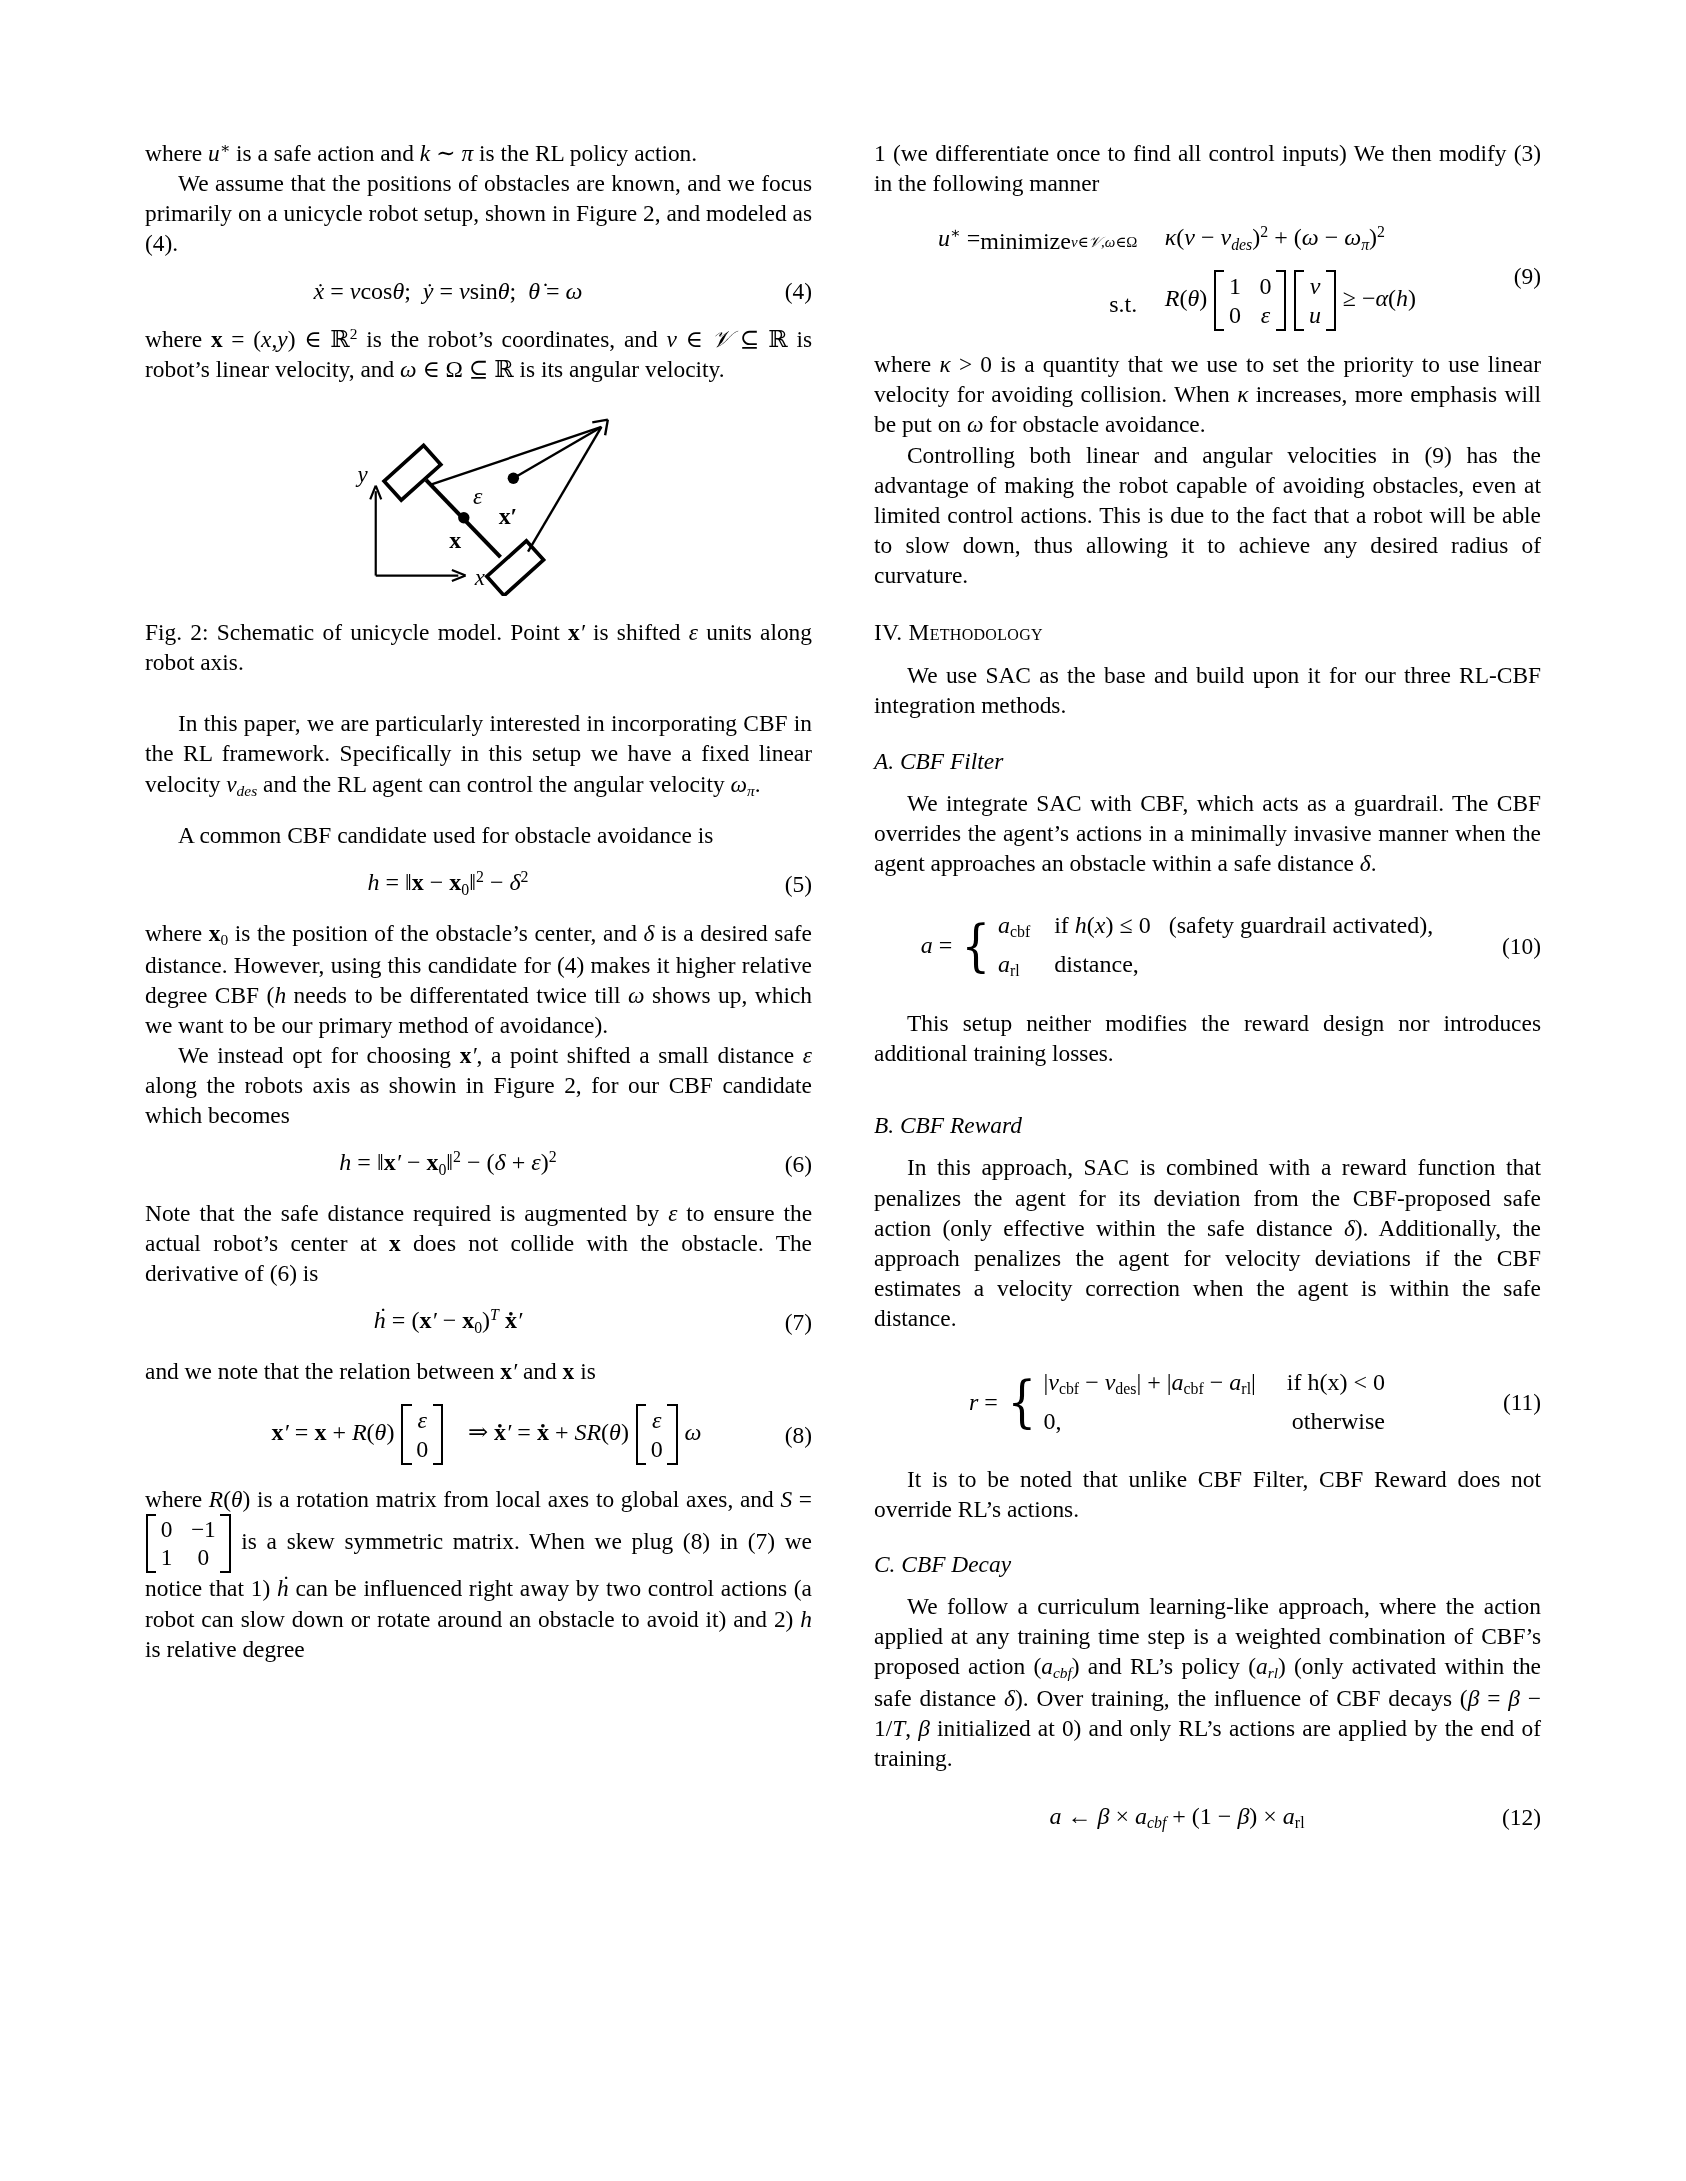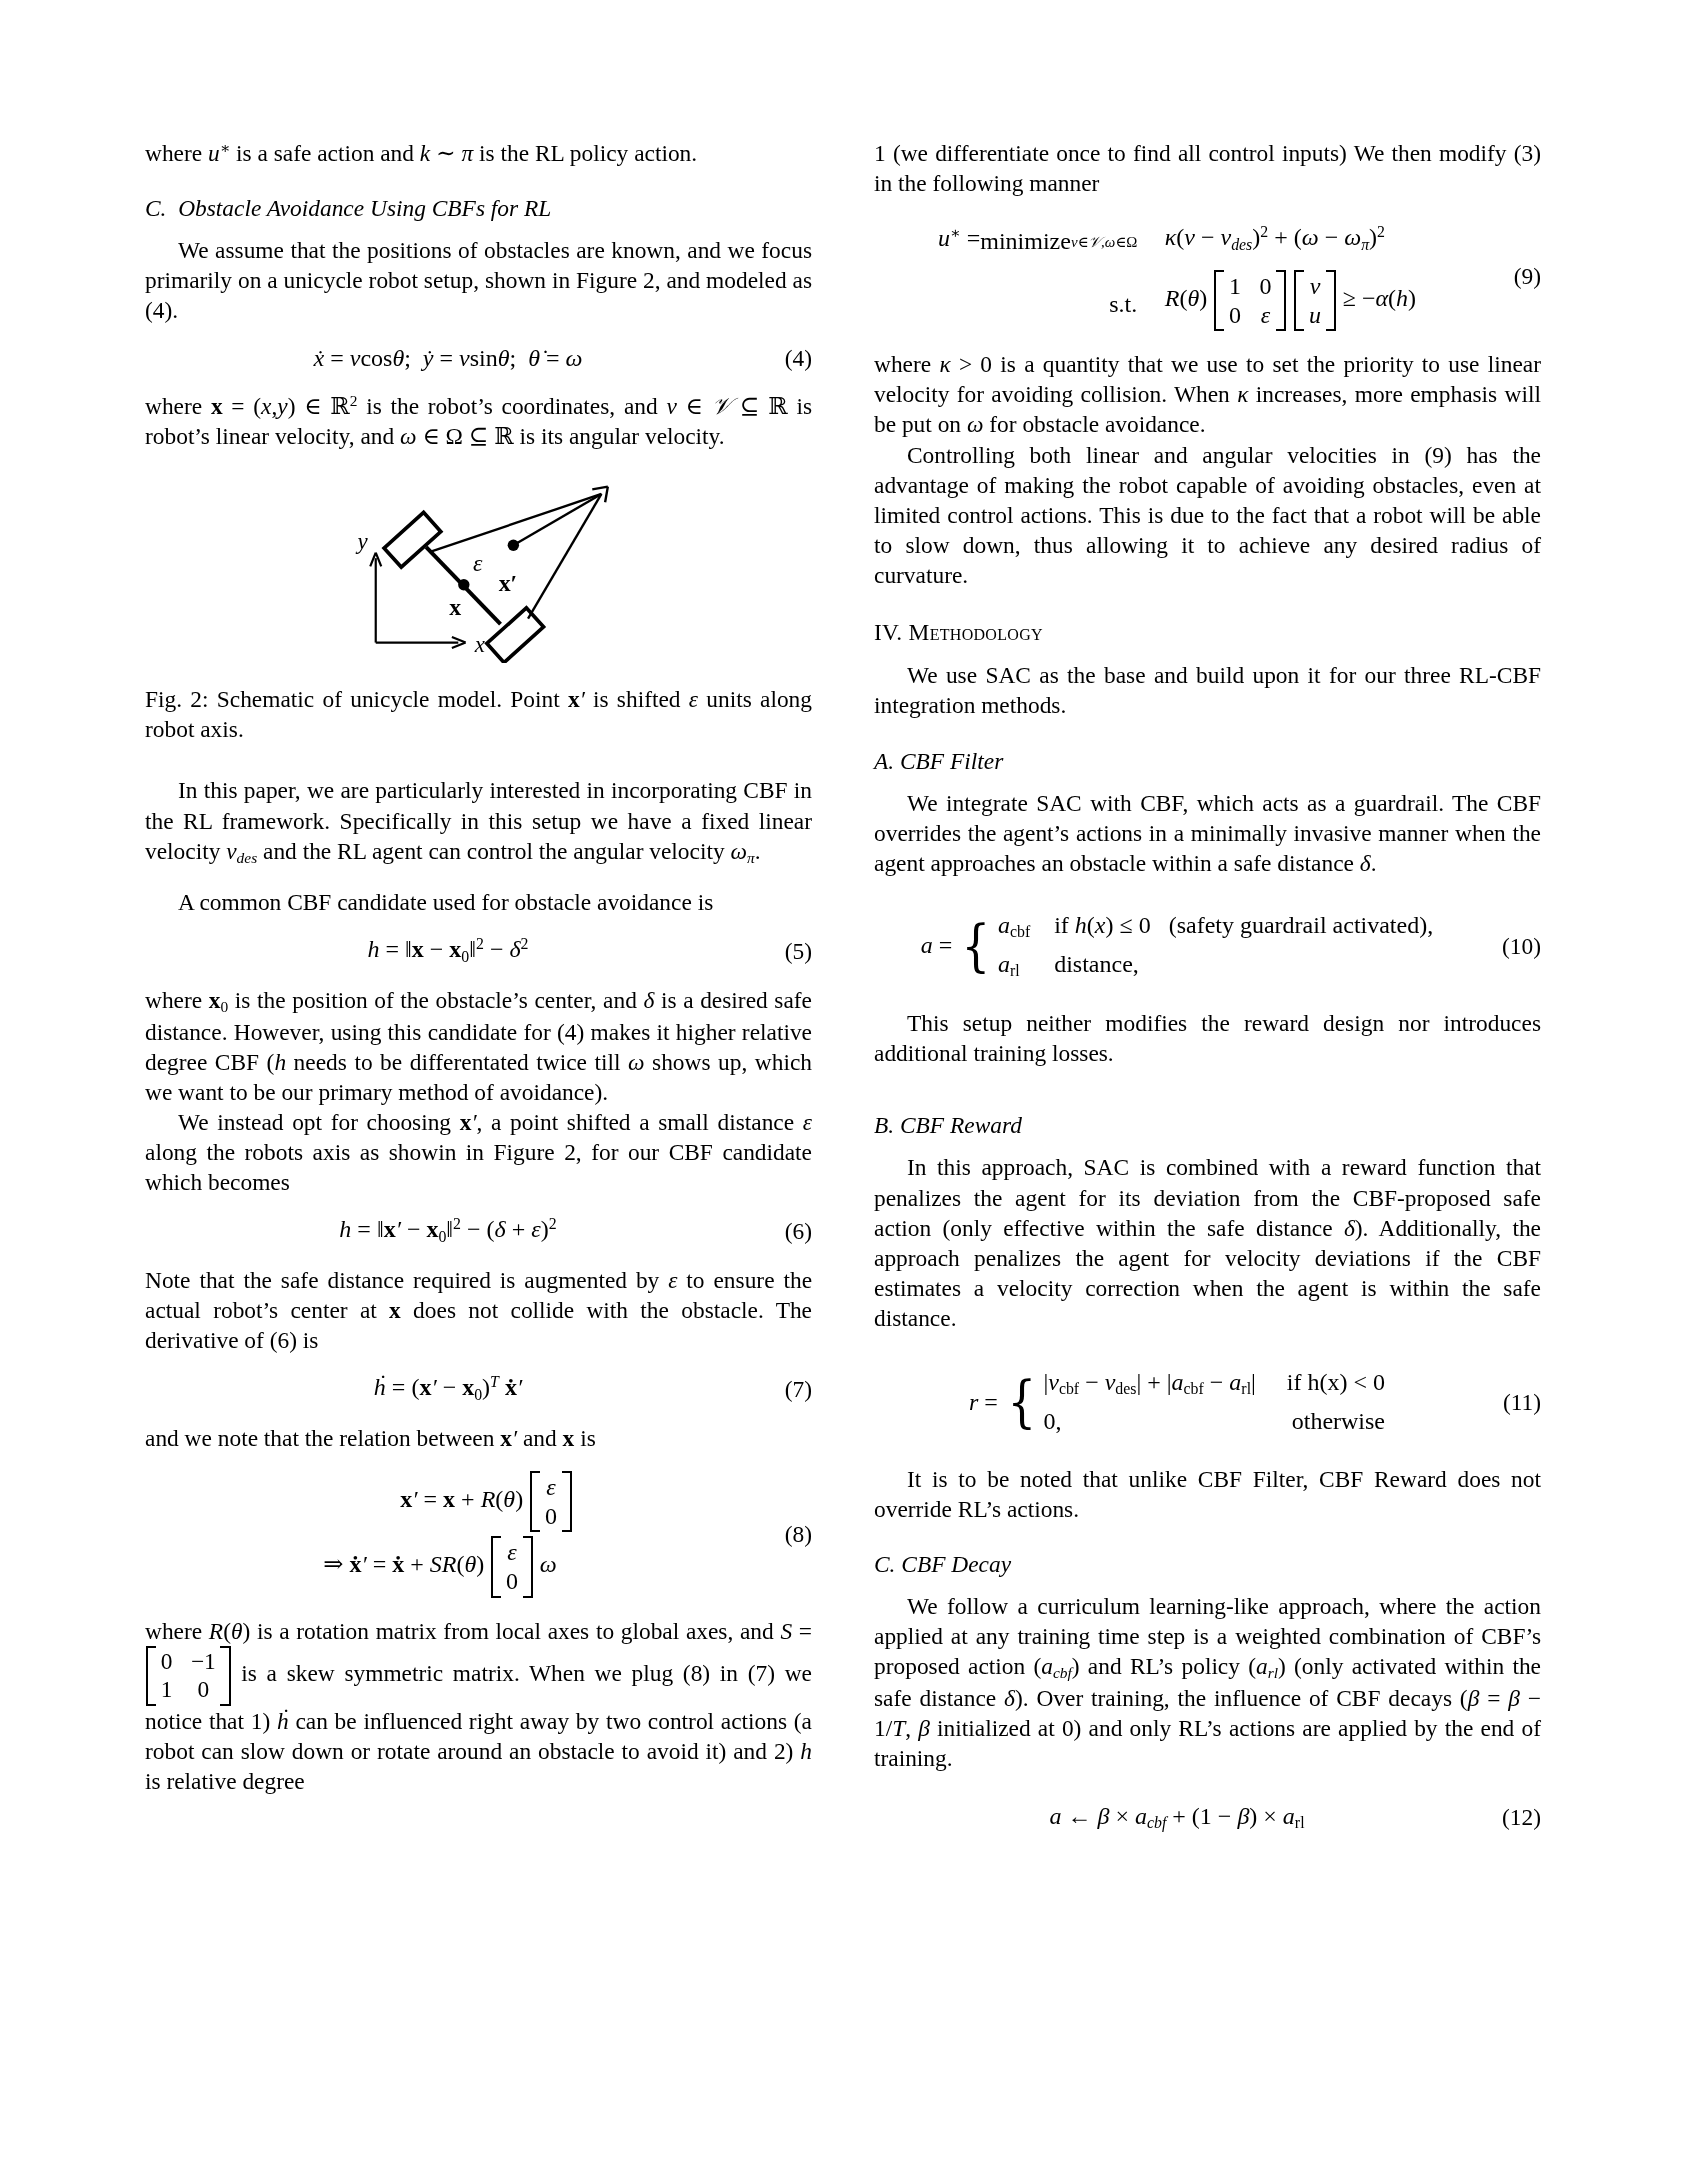--- a/index.html
+++ b/index.html
@@ -170,22 +170,22 @@
     width: 100%;
     margin: 18.4px 0;
     text-indent: 0;
   }
   .eqstack .body {
     flex: 1;
     text-align: center;
   }
   .eqstack .lines {
     display: inline-flex;
-    flex-direction: column;
-    gap: 4px;
+    flex-direction: row;
+    gap: 24px;
     align-items: flex-start;
     font-size: 24px;
   }
   .eqstack .tag {
     width: 61px;
     text-align: right;
     flex: 0 0 61px;
     font-size: 23.4px;
   }
   .twoline-grid {
@@ -202,23 +202,20 @@
 
 <div class="page">
   <div class="columns">
 
     <div class="col">
 
       <p class="noindent">
         where <i>u</i><sup>∗</sup> is a safe action and <i>k</i> ∼ <i>π</i> is the RL policy action.
       </p>
 
-      <div class="sechead">
-        C.&nbsp; Obstacle Avoidance Using CBFs for RL
-      </div>
 
       <p>
         We assume that the positions of obstacles are known, and we focus primarily on a unicycle robot setup, shown in Figure 2, and modeled as (4).
       </p>
 
       <div class="eq">
         <span class="body">
           <i>ẋ</i> = <i>v</i>cos<i>θ</i>;&nbsp; <i>ẏ</i> = <i>v</i>sin<i>θ</i>;&nbsp; <i>θ̇</i> = <i>ω</i>
         </span>
         <span class="tag">(4)</span>

